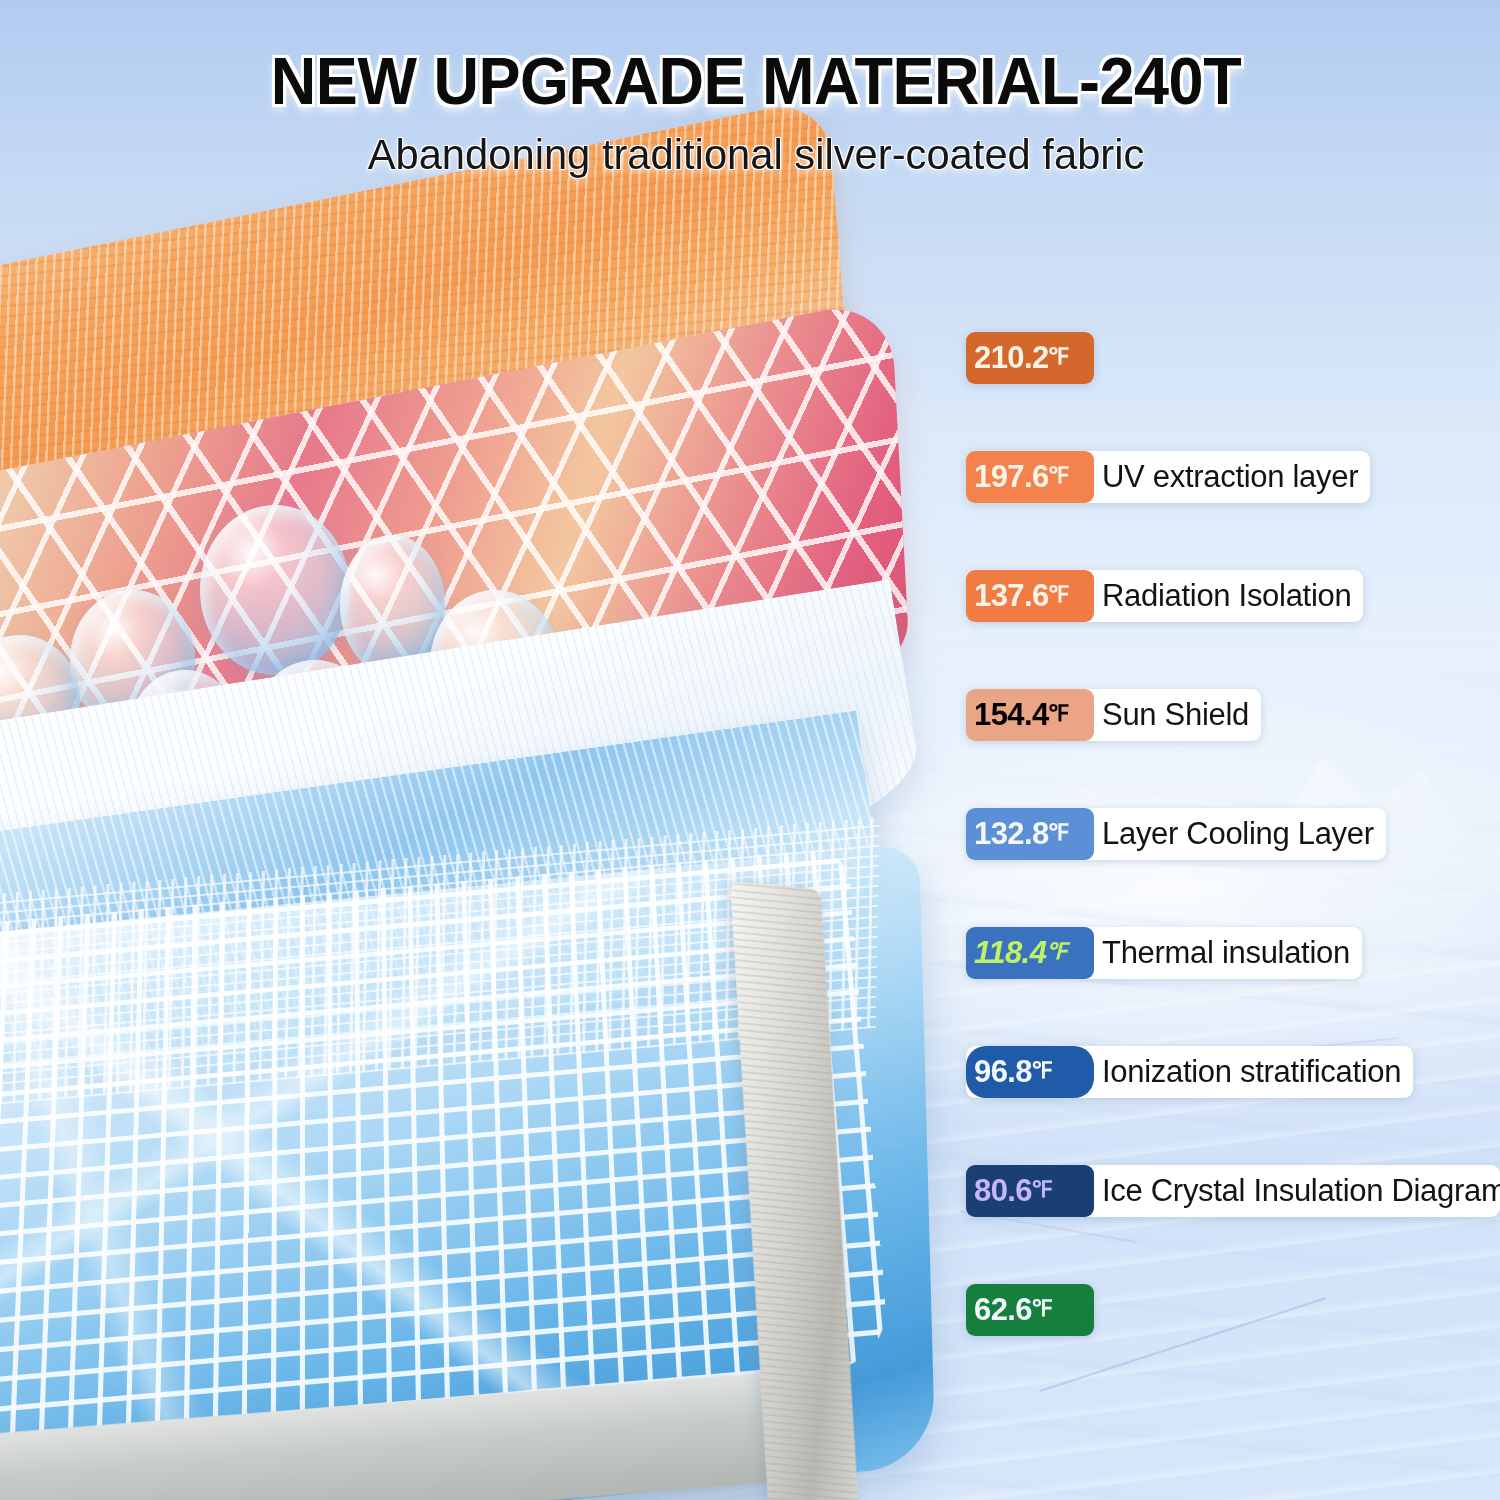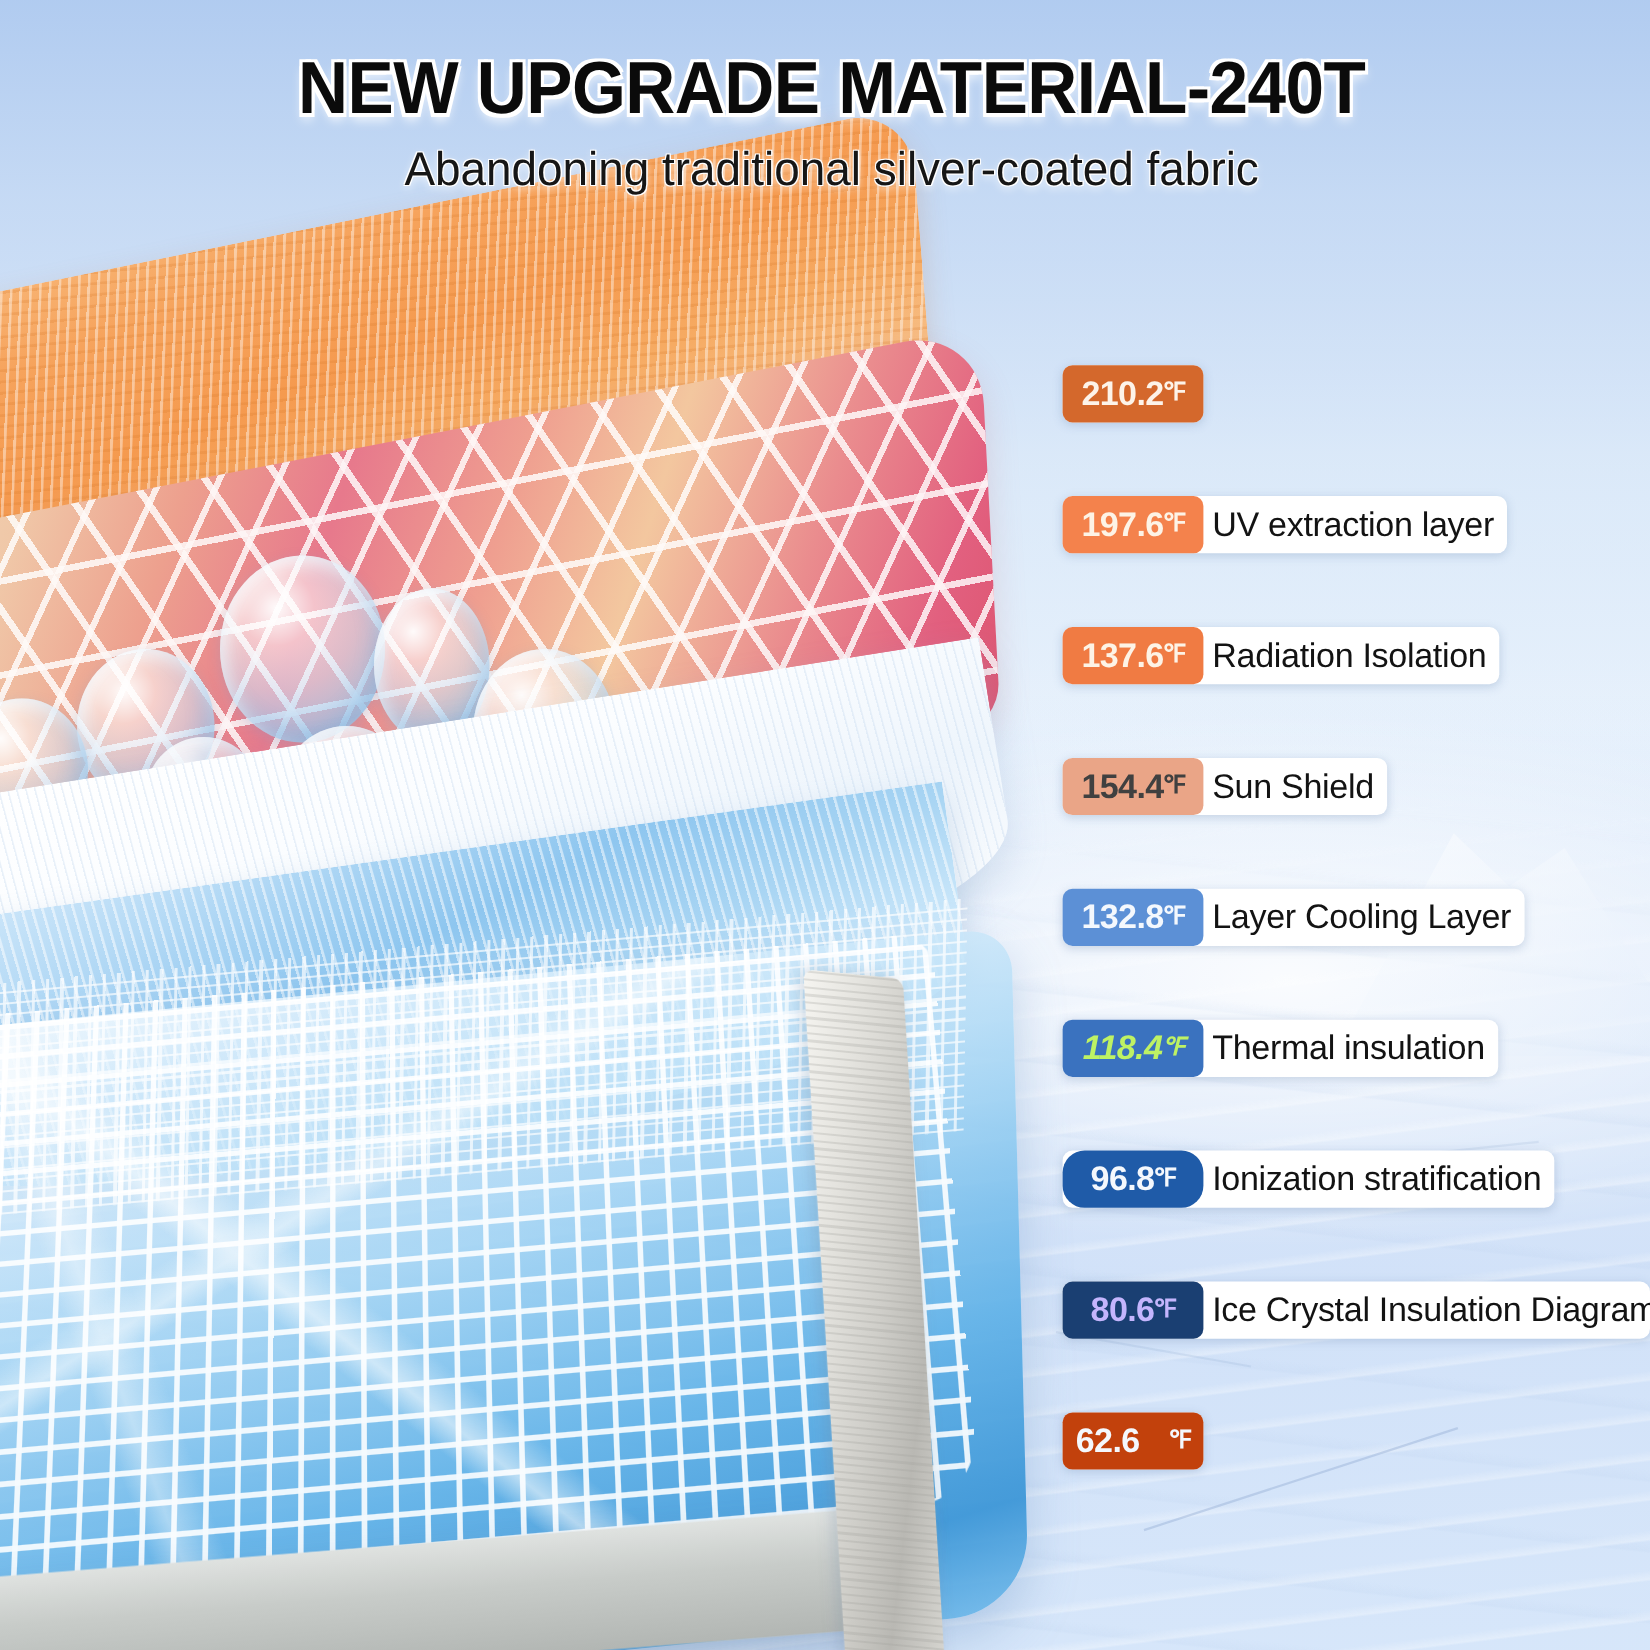--- a/index.html
+++ b/index.html
@@ -296,21 +296,20 @@
     max-width: 534px;
     border-radius: 9px;
     background: #ffffff;
     box-shadow: 0 2px 9px rgba(110,140,180,0.30);
     overflow: visible;
   }
   .legend-row:last-child { margin-bottom: 0; }
   .temp-badge {
     display: flex;
     align-items: center;
-    justify-content: center;
     min-width: 112px;
     padding: 1px 8px;
     border-radius: 9px;
     color: #fdf6ef;
     font-size: 31px;
     font-weight: bold;
     letter-spacing: -0.6px;
     white-space: nowrap;
     flex: 0 0 auto;
   }
@@ -399,21 +398,21 @@
         <div class="legend-label">UV extraction layer</div>
       </div>
       <div class="legend-row">
         <div class="temp-badge" style="background: rgb(240, 123, 67); color: rgb(253, 243, 230);">
           <span>137.6</span>
           <span class="deg">℉</span>
         </div>
         <div class="legend-label">Radiation Isolation</div>
       </div>
       <div class="legend-row">
-        <div class="temp-badge" style="background: rgb(234, 165, 135); color: #404040;">
+        <div class="temp-badge" style="background: rgb(234, 165, 135); color: #000000;">
           <span>154.4</span>
           <span class="deg">℉</span>
         </div>
         <div class="legend-label">Sun Shield</div>
       </div>
       <div class="legend-row">
         <div class="temp-badge" style="background: rgb(92, 144, 214); color: rgb(244, 248, 253);">
           <span>132.8</span>
           <span class="deg">℉</span>
         </div>
@@ -434,20 +433,20 @@
         <div class="legend-label">Ionization stratification</div>
       </div>
       <div class="legend-row">
         <div class="temp-badge" style="background: rgb(26, 63, 114); color: #c4b5fd;">
           <span>80.6</span>
           <span class="deg">℉</span>
         </div>
         <div class="legend-label">Ice Crystal Insulation Diagram</div>
       </div>
       <div class="legend-row">
-        <div class="temp-badge" style="background: #c2410c; color: rgb(244, 248, 253); gap: 27px;">
+        <div class="temp-badge" style="background: #15803d; color: rgb(244, 248, 253);">
           <span>62.6</span>
           <span class="deg">℉</span>
         </div>
       </div>
     </div>
 
 </div>
 
 </body></html>

